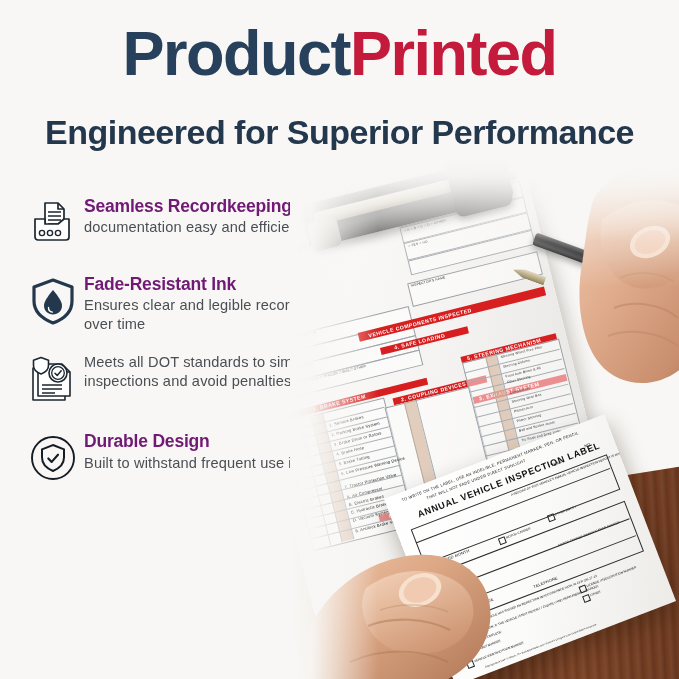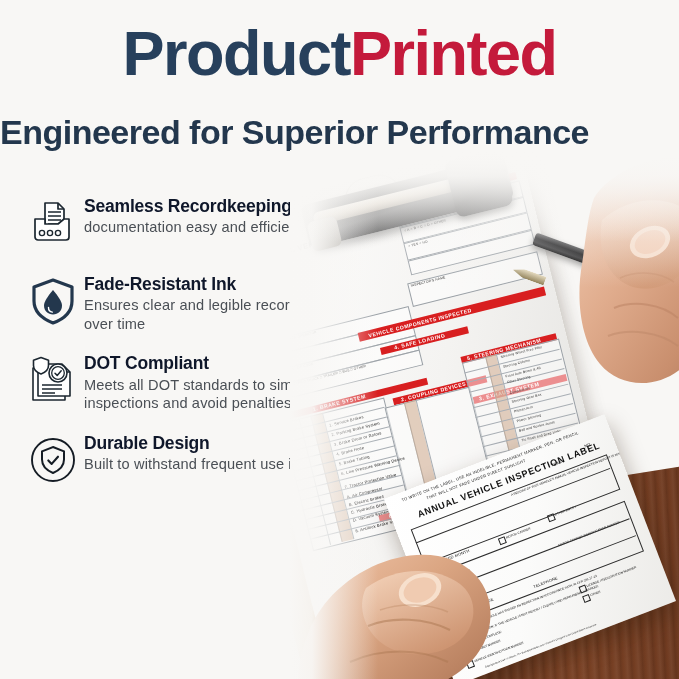--- a/index.html
+++ b/index.html
@@ -16,33 +16,33 @@
   .title-wrap{
     position:absolute;left:0;top:22px;width:679px;text-align:center;
     white-space:nowrap;
   }
   .title{
     font-size:63px;font-weight:700;letter-spacing:-1.5px;line-height:1;
   }
   .title .t-dark{color:#27405c;}
   .title .t-red{color:#c41a3b;}
   .subtitle{
-    position:absolute;left:0;top:113px;width:679px;text-align:left;
+    position:absolute;left:0;top:113px;width:679px;text-align:center;
     font-size:34px;font-weight:700;color:#23374d;letter-spacing:-0.5px;
     white-space:nowrap;
   }
 
   
   .features{position:absolute;left:22px;top:192px;width:322px;}
   .feature{position:relative;display:flex;align-items:flex-start;margin-bottom:16px;}
   .f-icon{width:62px;min-width:62px;height:62px;display:flex;align-items:center;justify-content:center;}
   .f-icon svg{display:block;}
   .f-text{padding-top:4px;}
   .f-head{
-    font-size:17.5px;font-weight:700;color:#0f172a;letter-spacing:-0.2px;
+    font-size:17.5px;font-weight:700;color:#701a75;letter-spacing:-0.2px;
     line-height:1.15;margin:0 0 2px 0;
   }
   .f-desc{
     font-size:14.6px;color:#4a4f55;line-height:1.28;margin:0;
     letter-spacing:0.15px;
   }
 
   
   .photo{
     position:absolute;left:290px;top:150px;width:389px;height:529px;
@@ -238,21 +238,20 @@
           <path d="M11 10h24l8 8v24H11z" fill="#fff"></path>
           <path d="M35 10v8h8"></path>
           <circle cx="31" cy="19" r="9" fill="#fff"></circle>
           <circle cx="31" cy="19" r="6.3" stroke-width="1.3"></circle>
           <path d="M28 19.2l2.2 2.2 4-4.6" stroke-width="1.5" stroke-linecap="round"></path>
           <path d="M14 3.5 L21.5 6.3v5.2c0 4.2-3.1 6.9-7.5 8.5-4.4-1.6-7.5-4.3-7.5-8.5V6.3z" fill="#fff" stroke-width="1.6"></path>
           <path d="M15 31h20M15 35h20M15 39h13" stroke-width="1.4"></path>
         </svg>
       </div>
       <div class="f-text">
-        <p class="f-head">DOT Compliant</p>
         <p class="f-desc">Meets all DOT standards to simplify</p>
         <p class="f-desc">inspections and avoid penalties</p>
       </div>
     </div>
 
     <div class="feature">
       <div class="f-icon">
         <svg width="50" height="50" viewBox="0 0 50 50" fill="none" stroke="#151c24" stroke-width="1.9">
           <circle cx="25" cy="25" r="21" fill="none"></circle>
           <path d="M25 12 L36 16.4v8.2c0 6.7-4.8 10.9-11 13.4-6.2-2.5-11-6.7-11-13.4v-8.2z" fill="none" stroke-width="2"></path>

